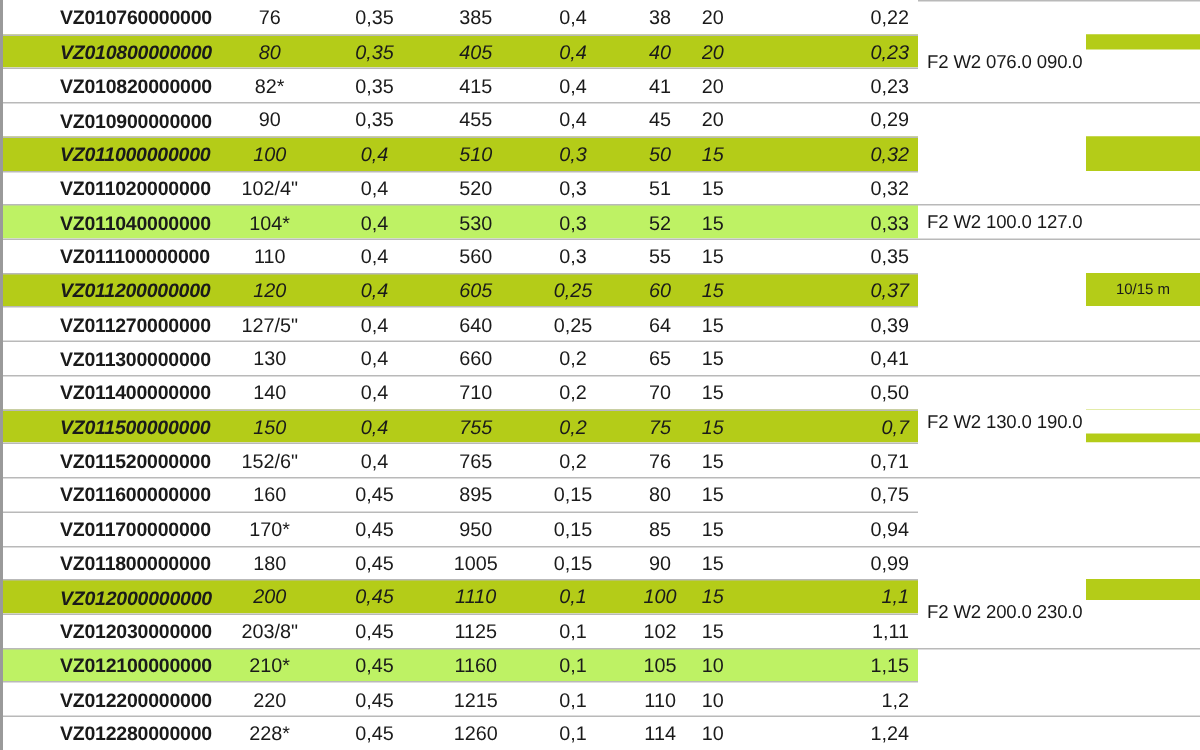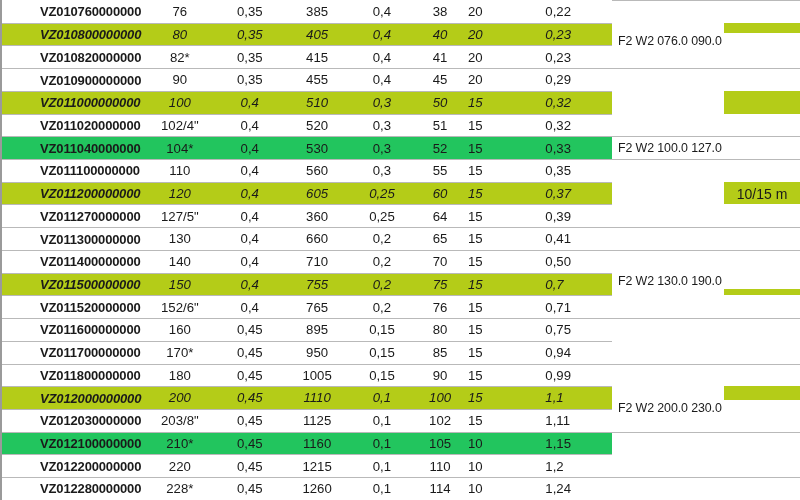--- a/index.html
+++ b/index.html
@@ -46,21 +46,21 @@
     width: 610px;
     height: 22.72px;
     display: flex;
     align-items: center;
     border-top: 1.3px solid #b9b9b9;
     background: #ffffff;
     padding-left: 28px;
   }
   .drow.first { border-top: none; }
   .drow.hl-green  { background: #b4cc18; font-style: italic; }
-  .drow.hl-orange { background: #22c55e; }
+  .drow.hl-orange { background: #bef264; }
 
   .c {
     box-sizing: border-box;
     font-size: 13.2px;
     color: #1a1a1a;
     line-height: 1;
     white-space: nowrap;
     overflow: hidden;
   }
   .c-code {
@@ -70,21 +70,21 @@
     font-size: 13px;
     text-align: left;
     letter-spacing: -0.15px;
   }
   .c-n1 { width: 88px;  text-align: center; }
   .c-n2 { width: 78px;  text-align: center; }
   .c-n3 { width: 82px;  text-align: center; }
   .c-n4 { width: 72px;  text-align: center; }
   .c-n5 { width: 66px;  text-align: center; }
   .c-n6 { width: 92px;  text-align: left; }
-  .c-n7 { width: 78px;  text-align: left; padding-right: 6px; }
+  .c-n7 { width: 78px;  text-align: right; padding-right: 6px; }
 
   
   .group-block {
     position: absolute;
     left: 612px;
     top: 0;
     width: 112px;
     height: 432px;
   }
   .grow {
@@ -124,21 +124,21 @@
     height: 22.72px;
     border-top: 1.3px solid #b9b9b9;
     background: #ffffff;
     display: flex;
     align-items: center;
     justify-content: center;
   }
   .irow.no-line { border-top: none; }
   .irow.green { background: #b4cc18; border-top-color: #b4cc18; }
   .itext {
-    font-size: 14px;
+    font-size: 10px;
     color: #1a1a1a;
     line-height: 1;
     white-space: nowrap;
   }
 </style>
 </head>
 <body>
 
 <div id="sheet">
 
@@ -232,21 +232,21 @@
         <div class="c c-n3">605</div>
         <div class="c c-n4">0,25</div>
         <div class="c c-n5">60</div>
         <div class="c c-n6">15</div>
         <div class="c c-n7">0,37</div>
       </div>
       <div class="drow">
         <div class="c c-code">VZ011270000000</div>
         <div class="c c-n1">127/5"</div>
         <div class="c c-n2">0,4</div>
-        <div class="c c-n3">360</div>
+        <div class="c c-n3">640</div>
         <div class="c c-n4">0,25</div>
         <div class="c c-n5">64</div>
         <div class="c c-n6">15</div>
         <div class="c c-n7">0,39</div>
       </div>
       <div class="drow">
         <div class="c c-code">VZ011300000000</div>
         <div class="c c-n1">130</div>
         <div class="c c-n2">0,4</div>
         <div class="c c-n3">660</div>

